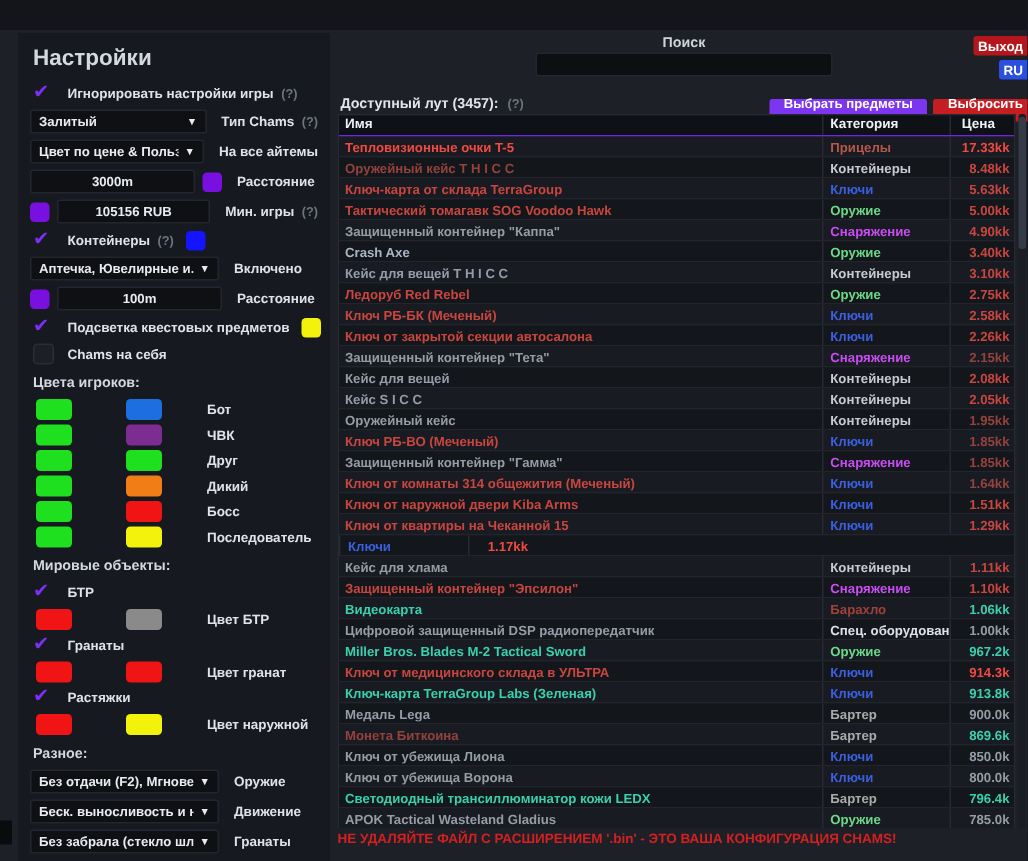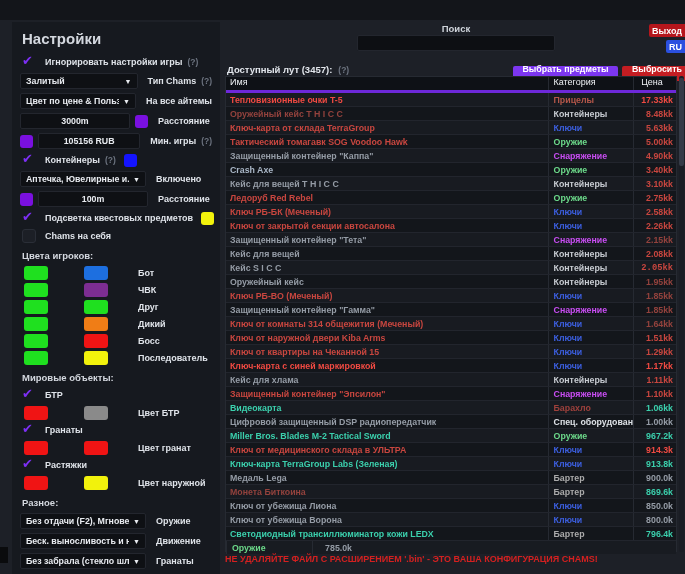--- a/index.html
+++ b/index.html
@@ -49,22 +49,22 @@
   .cs2{margin-left:36px;}
   .color-row .sb-lbl{margin-left:30px;}
 
   
   #loot-title{position:absolute;left:227px;top:64px;font-size:9.5px;font-weight:700;color:#e2e6ec;}
   #loot-title .hint{margin-left:6px;}
   #kappa-btn{position:absolute;left:513px;top:66px;width:105px;height:15px;background:#7c36f0;font-size:8.8px;}
   #dropall-btn{position:absolute;left:622px;top:66px;width:70px;height:15px;background:#c41d22;font-size:8.8px;}
   #table{position:absolute;left:225px;top:76px;width:452px;height:476px;background:#14161b;
        border:1px solid #262a32;box-sizing:border-box;}
-  .thead{display:flex;height:13px;background:#0e1116;border-bottom:3px solid #6d28d9;
-       font-size:9px;font-weight:400;color:#eef1f5;}
+  .thead{display:flex;height:13px;background:#0e1116;border-bottom:1px solid #6d28d9;
+       font-size:9px;font-weight:700;color:#eef1f5;}
   .col-name{width:323px;box-sizing:border-box;padding-left:4px;overflow:hidden;white-space:nowrap;}
   .col-cat{width:86px;box-sizing:border-box;padding-left:5px;border-left:1px solid #262a32;overflow:hidden;white-space:nowrap;}
   .col-price{width:43px;box-sizing:border-box;padding-left:7px;border-left:1px solid #262a32;overflow:hidden;white-space:nowrap;}
   #rows{height:461px;overflow:hidden;}
   .trow{display:flex;height:13px;align-items:center;font-size:8.8px;font-weight:700;border-bottom:1px solid #22252d;}
   .trow:nth-child(odd){background:#181b21;}
   .trow:nth-child(even){background:#13161b;}
   .trow .col-cat,.trow .col-price{height:100%;display:flex;align-items:center;}
   .trow .col-price{justify-content:flex-end;padding-right:3px;padding-left:0;}
   #scrollbar{position:absolute;right:1px;top:76px;width:5px;height:476px;background:#1a1d24;border-radius:2px;}
@@ -300,21 +300,21 @@
         <div class="col-price" style="color: rgb(147, 66, 61);">2.15kk</div>
       </div>
       <div class="trow">
         <div class="col-name" style="color: rgb(149, 156, 166);">Кейс для вещей</div>
         <div class="col-cat" style="color: rgb(199, 203, 209);">Контейнеры</div>
         <div class="col-price" style="color: rgb(200, 70, 63);">2.08kk</div>
       </div>
       <div class="trow">
         <div class="col-name" style="color: rgb(149, 156, 166);">Кейс S I C C</div>
         <div class="col-cat" style="color: rgb(199, 203, 209);">Контейнеры</div>
-        <div class="col-price" style="color: rgb(200, 70, 63); font-family: Liberation Mono, monospace;">2.05kk</div>
+        <div class="col-price" style="color: rgb(200, 70, 63);">2.05kk</div>
       </div>
       <div class="trow">
         <div class="col-name" style="color: rgb(149, 156, 166);">Оружейный кейс</div>
         <div class="col-cat" style="color: rgb(199, 203, 209);">Контейнеры</div>
         <div class="col-price" style="color: rgb(147, 66, 61);">1.95kk</div>
       </div>
       <div class="trow">
         <div class="col-name" style="color: rgb(200, 70, 63);">Ключ РБ-ВО (Меченый)</div>
         <div class="col-cat" style="color: rgb(60, 95, 224);">Ключи</div>
         <div class="col-price" style="color: rgb(147, 66, 61);">1.85kk</div>
@@ -333,21 +333,20 @@
         <div class="col-name" style="color: rgb(200, 70, 63);">Ключ от наружной двери Kiba Arms</div>
         <div class="col-cat" style="color: rgb(60, 95, 224);">Ключи</div>
         <div class="col-price" style="color: rgb(200, 70, 63);">1.51kk</div>
       </div>
       <div class="trow">
         <div class="col-name" style="color: rgb(200, 70, 63);">Ключ от квартиры на Чеканной 15</div>
         <div class="col-cat" style="color: rgb(60, 95, 224);">Ключи</div>
         <div class="col-price" style="color: rgb(200, 70, 63);">1.29kk</div>
       </div>
       <div class="trow">
-        <div class="col-name" style="color: rgb(240, 74, 66);">Ключ-карта с синей маркировкой</div>
         <div class="col-cat" style="color: rgb(60, 95, 224);">Ключи</div>
         <div class="col-price" style="color: rgb(240, 74, 66);">1.17kk</div>
       </div>
       <div class="trow">
         <div class="col-name" style="color: rgb(149, 156, 166);">Кейс для хлама</div>
         <div class="col-cat" style="color: rgb(199, 203, 209);">Контейнеры</div>
         <div class="col-price" style="color: rgb(200, 70, 63);">1.11kk</div>
       </div>
       <div class="trow">
         <div class="col-name" style="color: rgb(200, 70, 63);">Защищенный контейнер "Эпсилон"</div>
@@ -398,20 +397,21 @@
         <div class="col-name" style="color: rgb(149, 156, 166);">Ключ от убежища Ворона</div>
         <div class="col-cat" style="color: rgb(60, 95, 224);">Ключи</div>
         <div class="col-price" style="color: rgb(149, 156, 166);">800.0k</div>
       </div>
       <div class="trow">
         <div class="col-name" style="color: rgb(59, 208, 173);">Светодиодный трансиллюминатор кожи LEDX</div>
         <div class="col-cat" style="color: rgb(170, 170, 170);">Бартер</div>
         <div class="col-price" style="color: rgb(59, 208, 173);">796.4k</div>
       </div>
       <div class="trow">
+        <div class="col-name" style="color: rgb(149, 156, 166);">APOK Tactical Wasteland Gladius</div>
         <div class="col-cat" style="color: rgb(108, 217, 138);">Оружие</div>
         <div class="col-price" style="color: rgb(149, 156, 166);">785.0k</div>
       </div>
     </div>
 </div>
 <div id="scrollbar">
     <div id="scroll-thumb"></div>
   </div>
 
 <div id="warning">НЕ УДАЛЯЙТЕ ФАЙЛ С РАСШИРЕНИЕМ '.bin' - ЭТО ВАША КОНФИГУРАЦИЯ CHAMS!</div>

